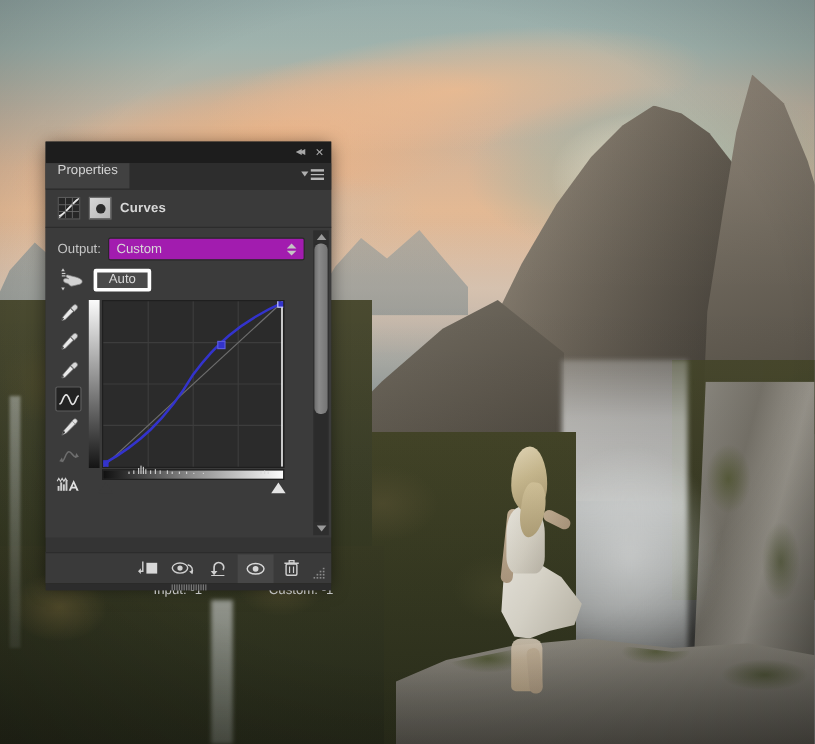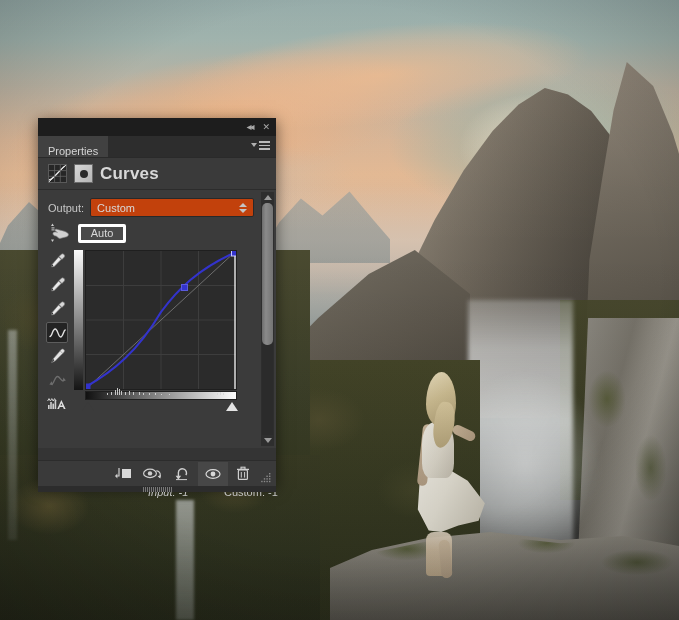--- a/index.html
+++ b/index.html
@@ -272,21 +272,21 @@
   .tb-btn { color: #a8a8a8; font-size: 9px; line-height: 1; cursor: pointer; }
   .collapse-ico { letter-spacing: -2px; font-size: 10px; }
 
   .panel-tabs {
     height: 22px; background: #333333;
     display: flex; align-items: stretch; position: relative;
     border-bottom: 1px solid #2a2a2a;
   }
   .tab-active {
     background: #414141; padding: 0 10px;
-    display: flex; align-items: flex-end;
+    display: flex; align-items: flex-start;
     font-size: 11px; color: #d4d4d4;
   }
   .tab-rest { flex: 1; background: #2d2d2d; }
   .panel-menu {
     position: absolute; right: 6px; top: 5px;
     display: flex; align-items: center; gap: 2px; cursor: pointer;
   }
   .menu-caret {
     width: 0; height: 0; border-left: 3px solid transparent;
     border-right: 3px solid transparent; border-top: 4px solid #b0b0b0;
@@ -304,32 +304,32 @@
     border: 1px solid #5a5a5a; position: relative; overflow: hidden;
   }
   .adj-icon svg { position: absolute; left: 0; top: 0; }
   .mask-chip {
     width: 19px; height: 19px;
     background: linear-gradient(135deg, #d6d6d6, #b6b6b6);
     border: 1px solid #6b6b6b; display: flex;
     align-items: center; justify-content: center;
   }
   .mask-dot { width: 8px; height: 8px; border-radius: 50%; background: #2b2b2b; }
-  .hdr-title { font-size: 17px; color: #d8d8d8; font-weight: bold; letter-spacing: .2px; }
+  .hdr-title { font-size: 11px; color: #d8d8d8; font-weight: bold; letter-spacing: .2px; }
 
   .panel-body { position: relative; height: 258px; background: #3b3b3b; }
 
   .row-preset {
     display: flex; align-items: center; gap: 6px;
     padding: 8px 22px 0 10px;
   }
   .lbl { font-size: 11px; color: #c6c6c6; }
 
   .select {
-    flex: 1; height: 19px; background: #c2410c;
+    flex: 1; height: 19px; background: #a21caf;
     border: 1px solid #292929; border-radius: 2px;
     display: flex; align-items: center; padding: 0 6px;
     font-size: 11px; color: #d8d8d8; position: relative; cursor: pointer;
   }
   .select .val { flex: 1; }
   .spin { display: flex; flex-direction: column; gap: 2px; }
   .spin .up { width: 0; height: 0; border-left: 4px solid transparent;
     border-right: 4px solid transparent; border-bottom: 4px solid #c4c4c4; }
   .spin .dn { width: 0; height: 0; border-left: 4px solid transparent;
     border-right: 4px solid transparent; border-top: 4px solid #c4c4c4; }
@@ -383,21 +383,21 @@
   }
   .hdl.white { left: 141px; border-bottom: 9px solid #e4e4e4; }
   .hdl.blackoutline {
     left: -3px; border-bottom: 9px solid #3b3b3b;
   }
 
   .io-row {
     position: absolute; left: 0; top: 236px; width: 216px;
     display: flex; font-size: 11px; color: #c2c2c2;
   }
-  .io-in { position: absolute; left: 74px; font-style: italic; }
+  .io-in { position: absolute; left: 54px; }
   .io-out { position: absolute; left: 150px; }
 
   
   .vscroll {
     position: absolute; right: 2px; top: 2px; width: 13px; height: 254px;
     background: #2e2e2e; display: flex; flex-direction: column; align-items: center;
   }
   .sc-arrow { height: 11px; display: flex; align-items: center; justify-content: center; }
   .sc-arrow .up { width: 0; height: 0; border-left: 4px solid transparent;
     border-right: 4px solid transparent; border-bottom: 5px solid #9a9a9a; }

